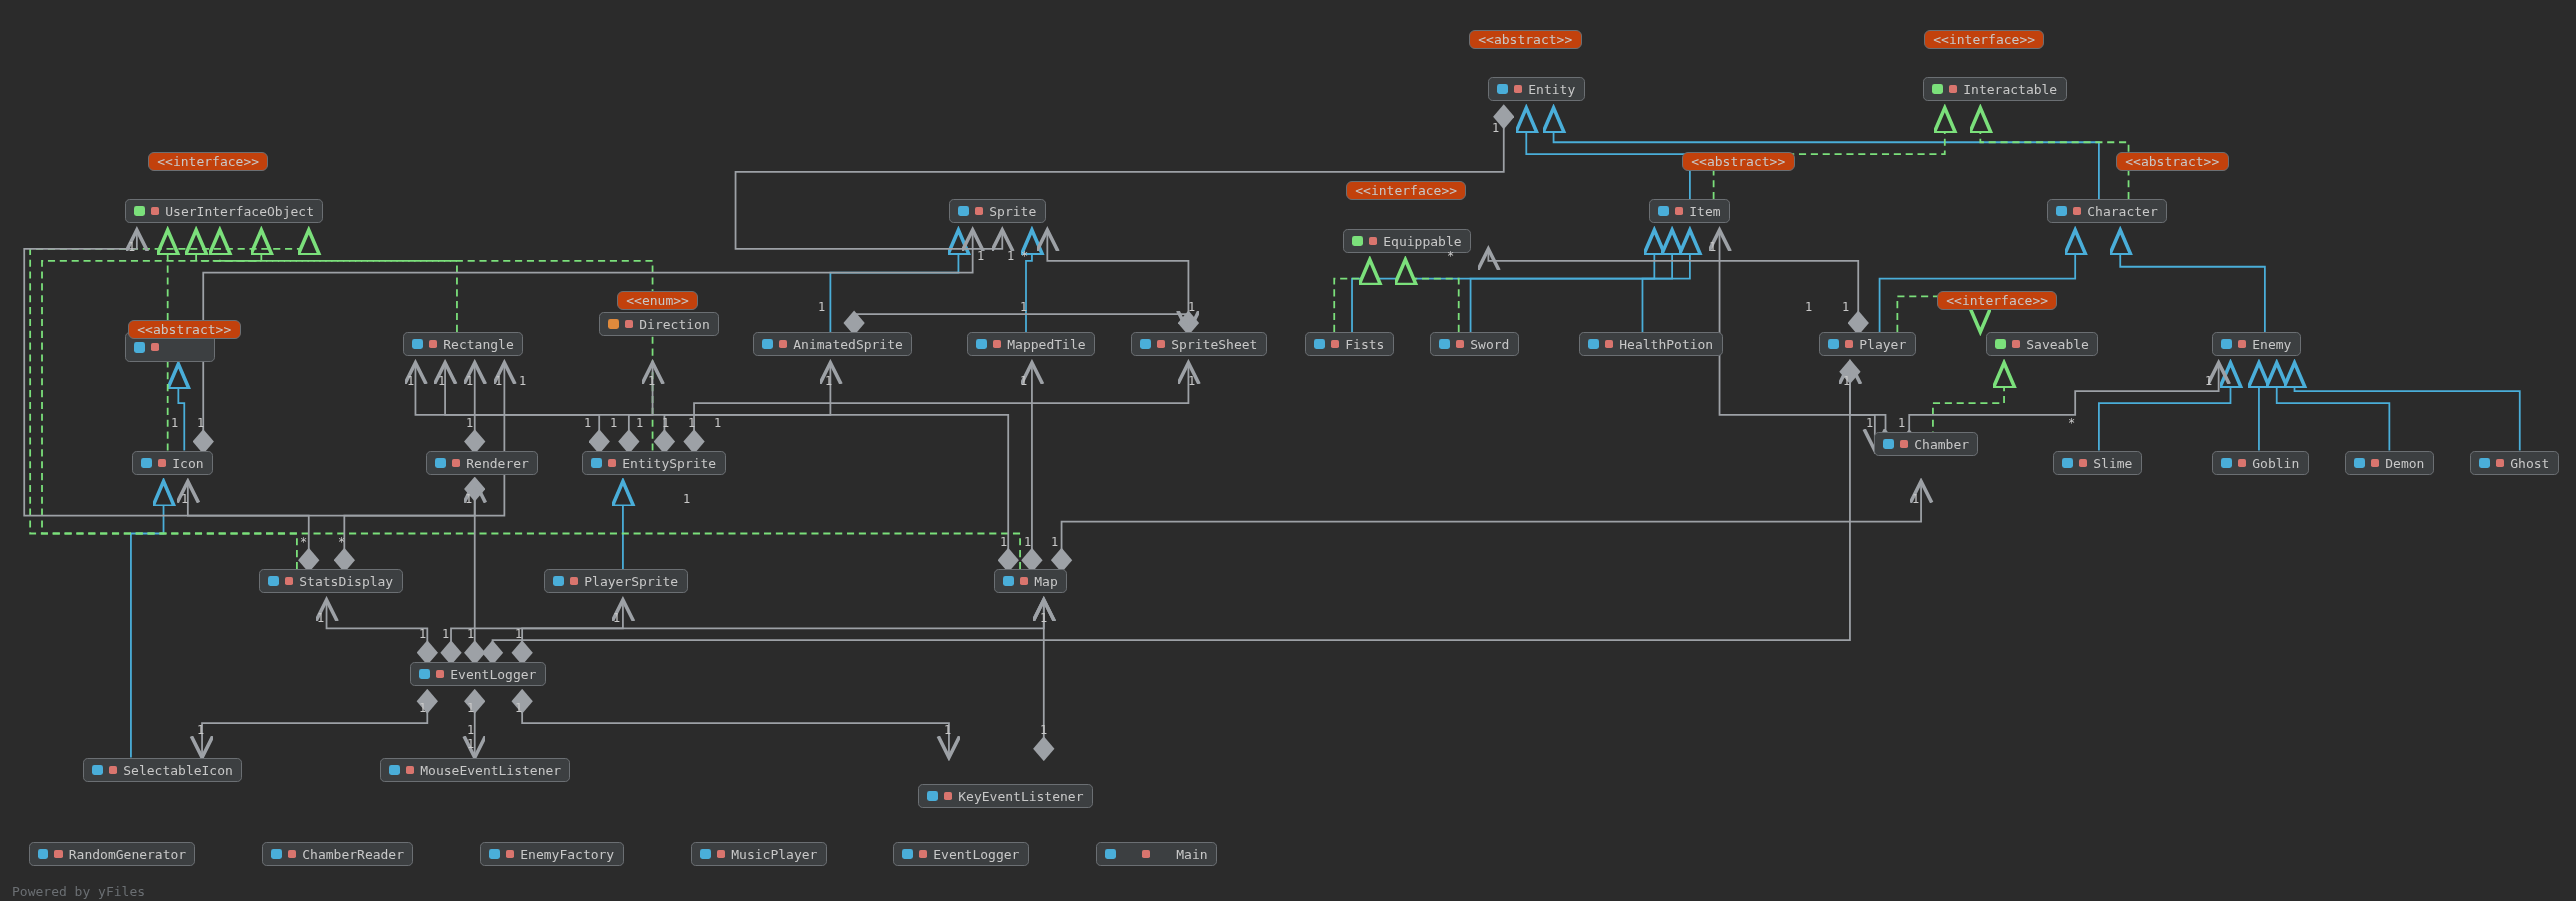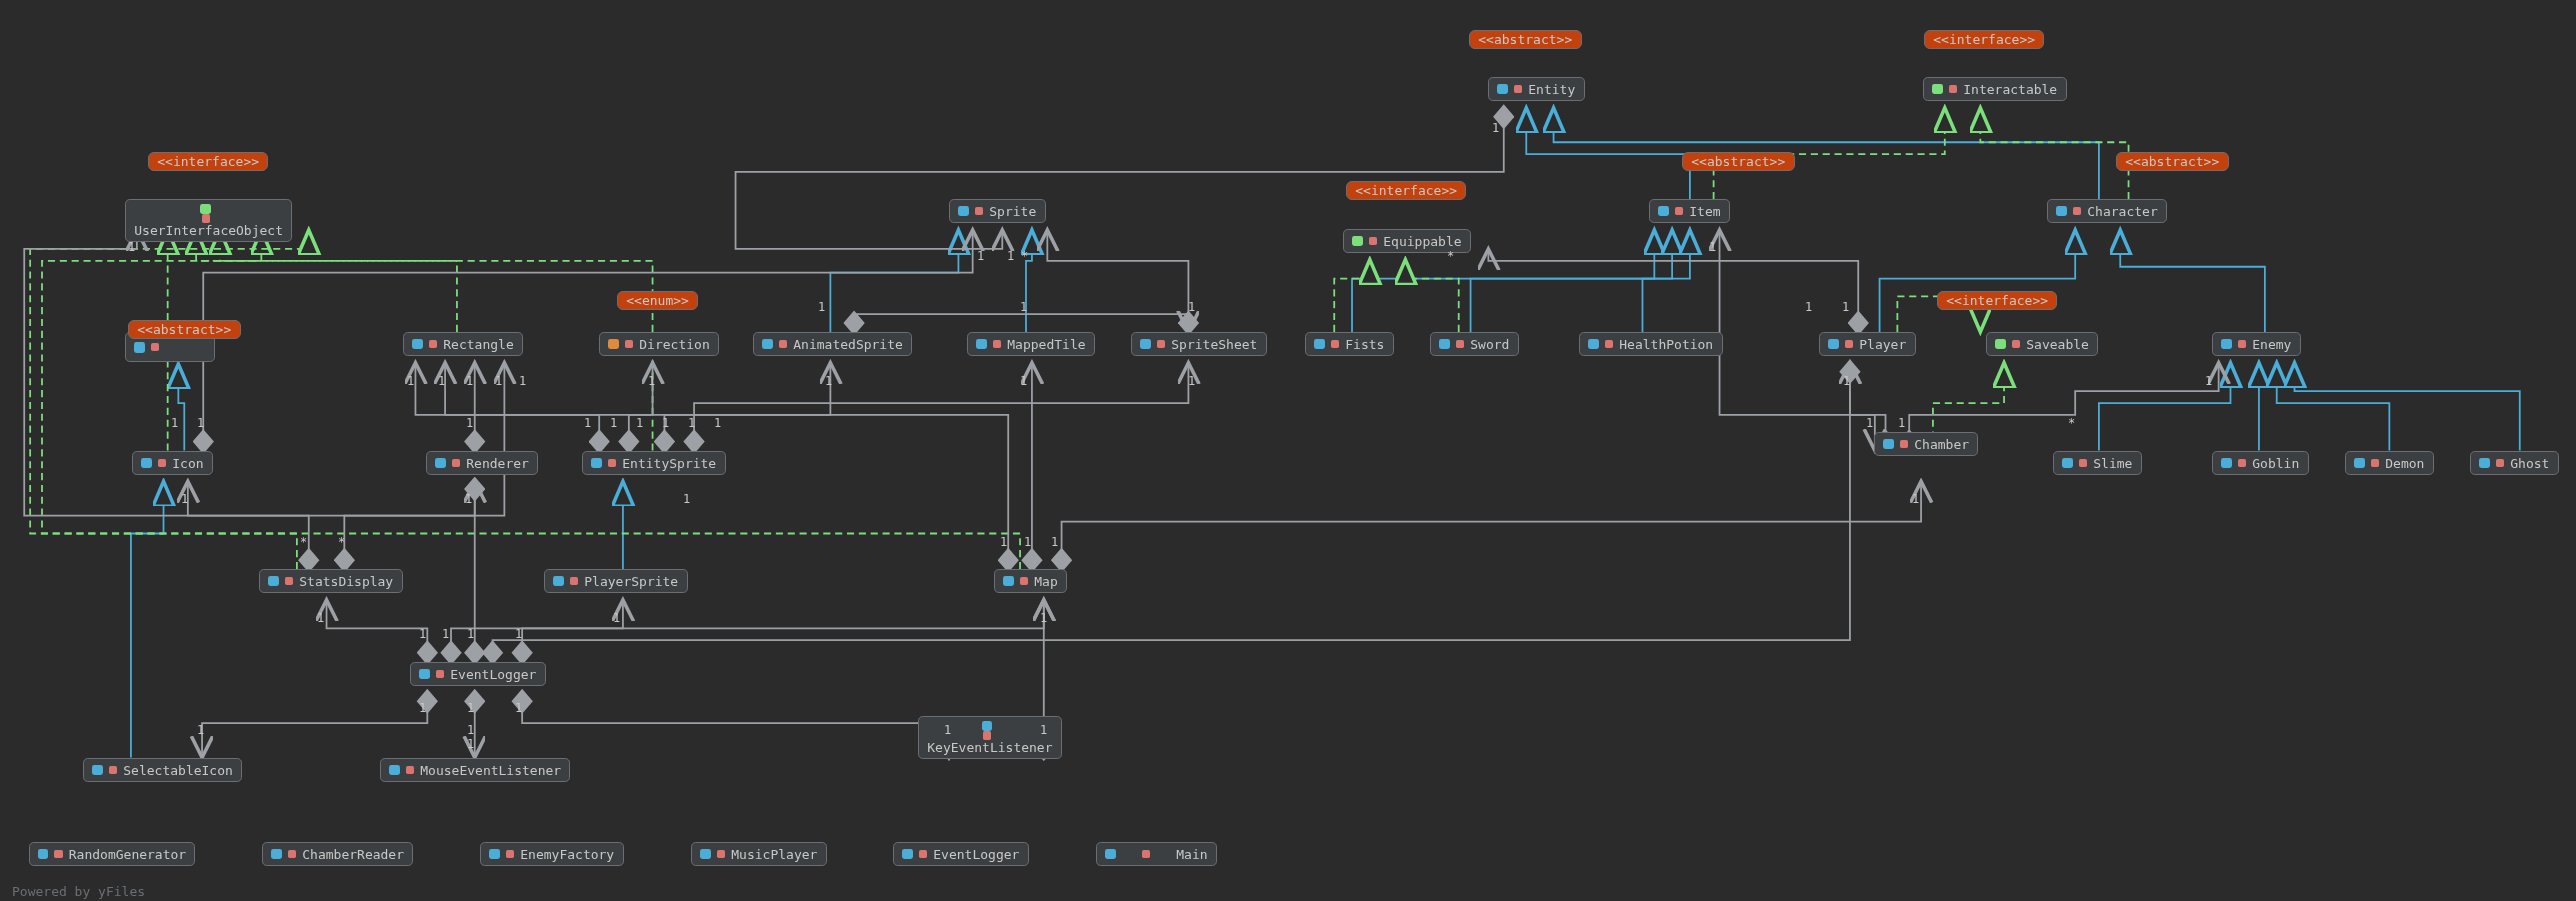--- a/index.html
+++ b/index.html
@@ -124,21 +124,21 @@
       <span class="lock"></span>
       <span>Entity</span>
     </div>
     <div class="badge" style="left: 1924px; top: 30px;">&lt;&lt;interface&gt;&gt;</div>
     <div class="node" style="left: 1923px; top: 77px;">
       <span class="ic iface"></span>
       <span class="lock"></span>
       <span>Interactable</span>
     </div>
     <div class="badge" style="left: 148px; top: 152px;">&lt;&lt;interface&gt;&gt;</div>
-    <div class="node" style="left: 125px; top: 199px; flex-direction: column;">
+    <div class="node" style="left: 125px; top: 199px;">
       <span class="ic iface"></span>
       <span class="lock"></span>
       <span>UserInterfaceObject</span>
     </div>
     <div class="badge" style="left: 1682px; top: 152px;">&lt;&lt;abstract&gt;&gt;</div>
     <div class="node" style="left: 1649px; top: 199px;">
       <span class="ic cls"></span>
       <span class="lock"></span>
       <span>Item</span>
     </div>
@@ -164,21 +164,21 @@
       <span class="ic cls"></span>
       <span class="lock"></span>
       <span></span>
     </div>
     <div class="node" style="left: 403px; top: 332px;">
       <span class="ic cls"></span>
       <span class="lock"></span>
       <span>Rectangle</span>
     </div>
     <div class="badge" style="left: 617px; top: 291px;">&lt;&lt;enum&gt;&gt;</div>
-    <div class="node" style="left: 599px; top: 332px;">
+    <div class="node" style="left: 599px; top: 312px;">
       <span class="ic enum"></span>
       <span class="lock"></span>
       <span>Direction</span>
     </div>
     <div class="node" style="left: 753px; top: 332px;">
       <span class="ic cls"></span>
       <span class="lock"></span>
       <span>AnimatedSprite</span>
     </div>
     <div class="node" style="left: 967px; top: 332px;">
@@ -285,21 +285,21 @@
     <div class="node" style="left: 83px; top: 758px;">
       <span class="ic cls"></span>
       <span class="lock"></span>
       <span>SelectableIcon</span>
     </div>
     <div class="node" style="left: 380px; top: 758px;">
       <span class="ic cls"></span>
       <span class="lock"></span>
       <span>MouseEventListener</span>
     </div>
-    <div class="node" style="left: 918px; top: 716px; flex-direction: column;">
+    <div class="node" style="left: 918px; top: 784px;">
       <span class="ic cls"></span>
       <span class="lock"></span>
       <span>KeyEventListener</span>
     </div>
     <div class="node" style="left: 28.5px; top: 842px;">
       <span class="ic cls"></span>
       <span class="lock"></span>
       <span>RandomGenerator</span>
     </div>
     <div class="node" style="left: 262px; top: 842px;">

